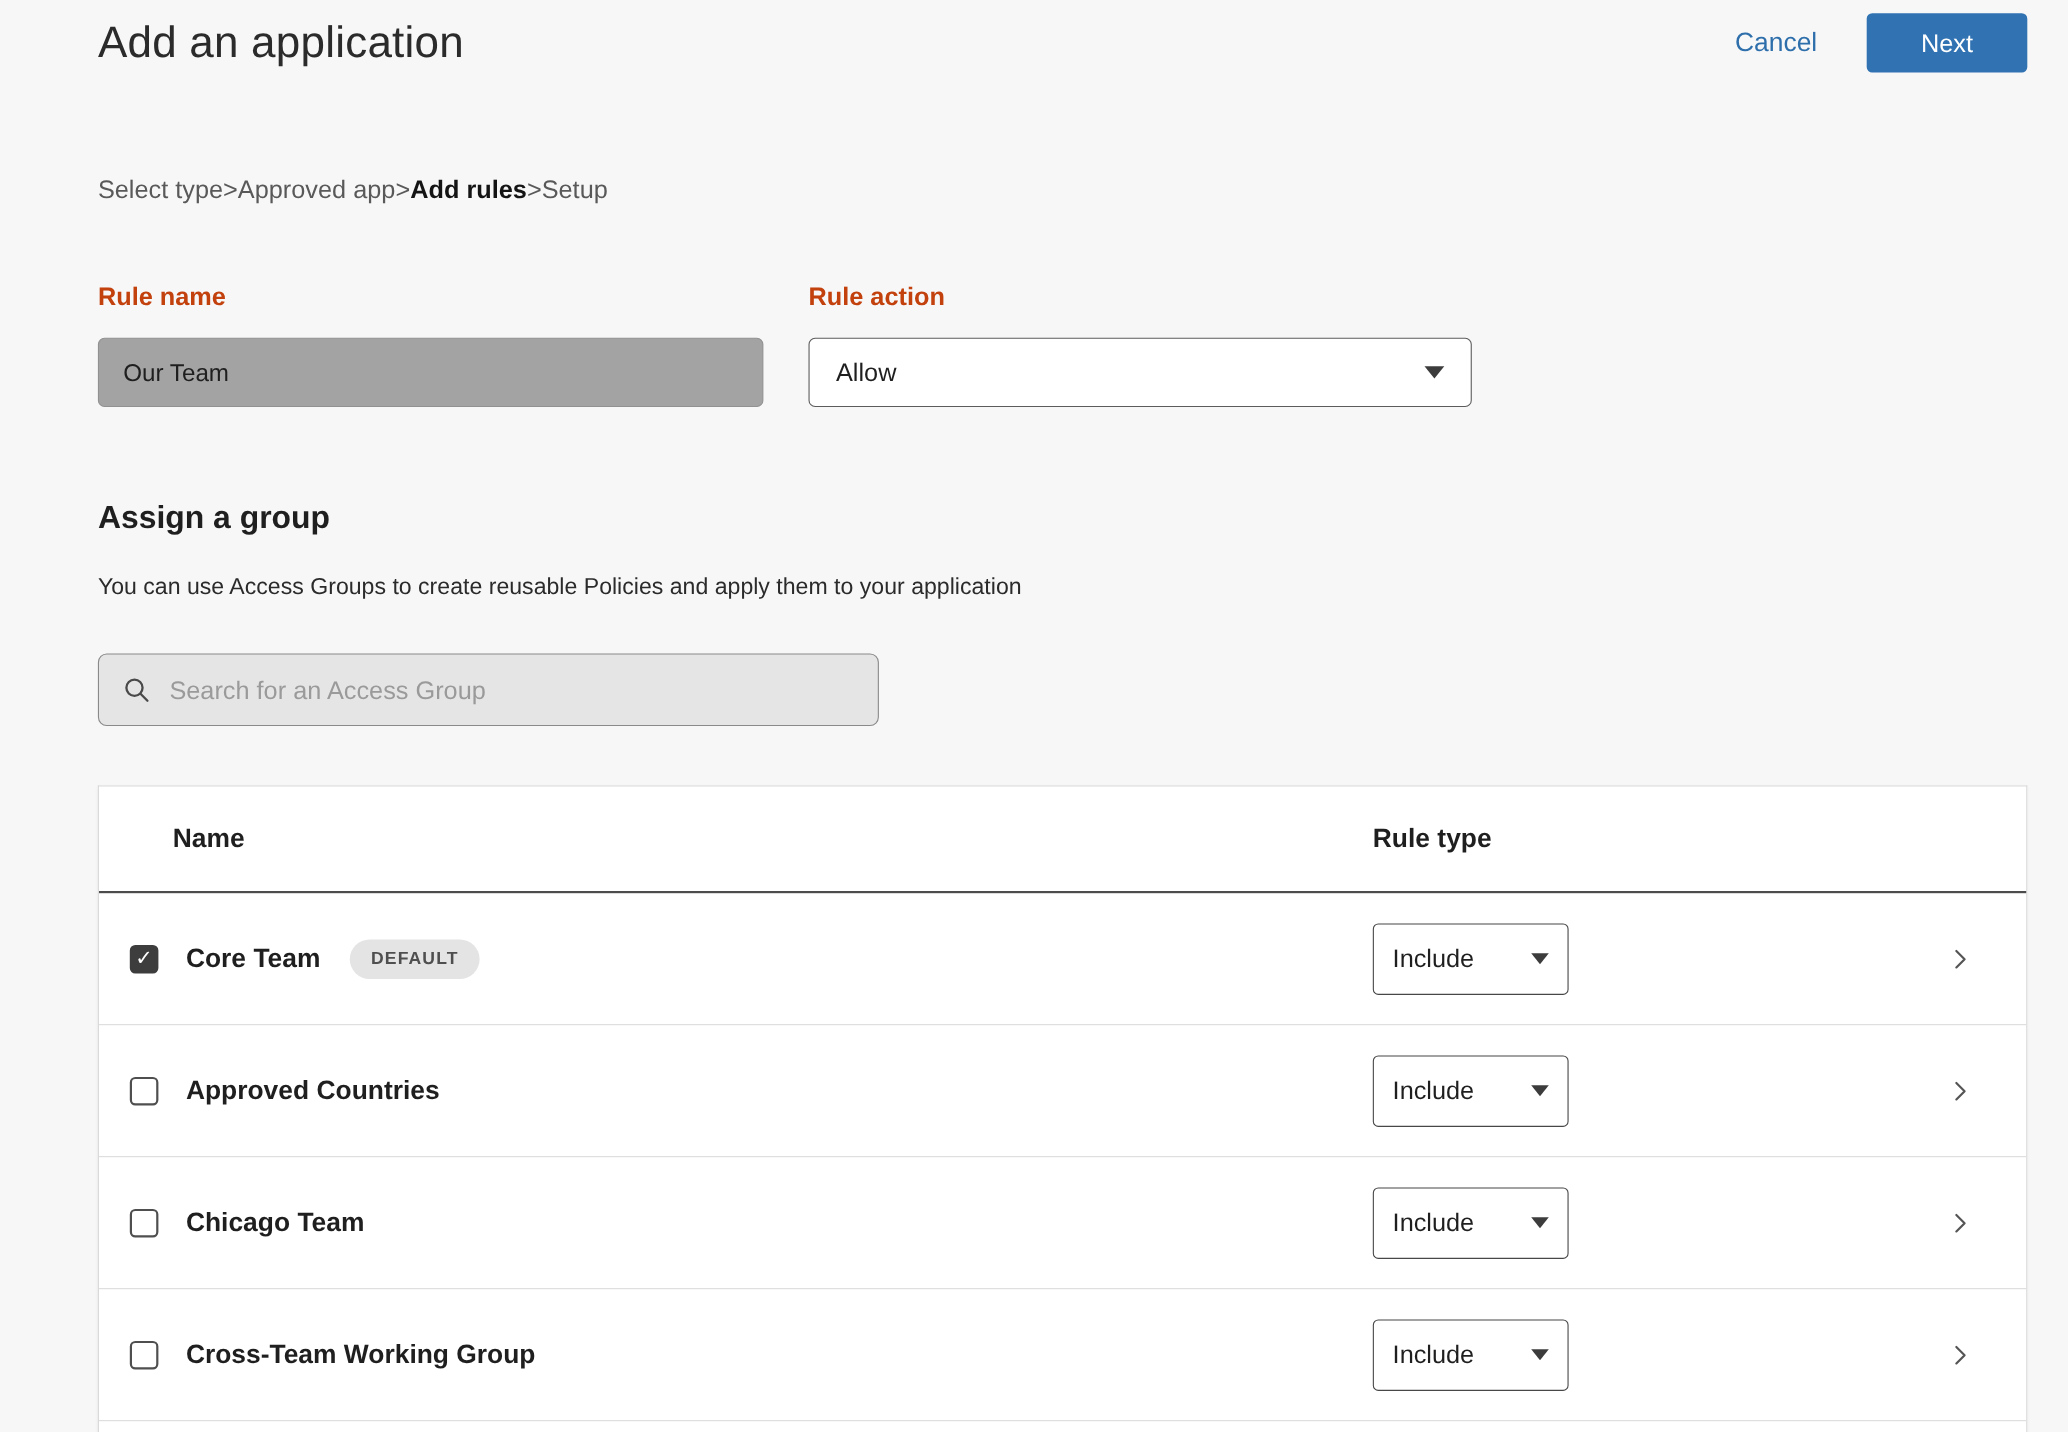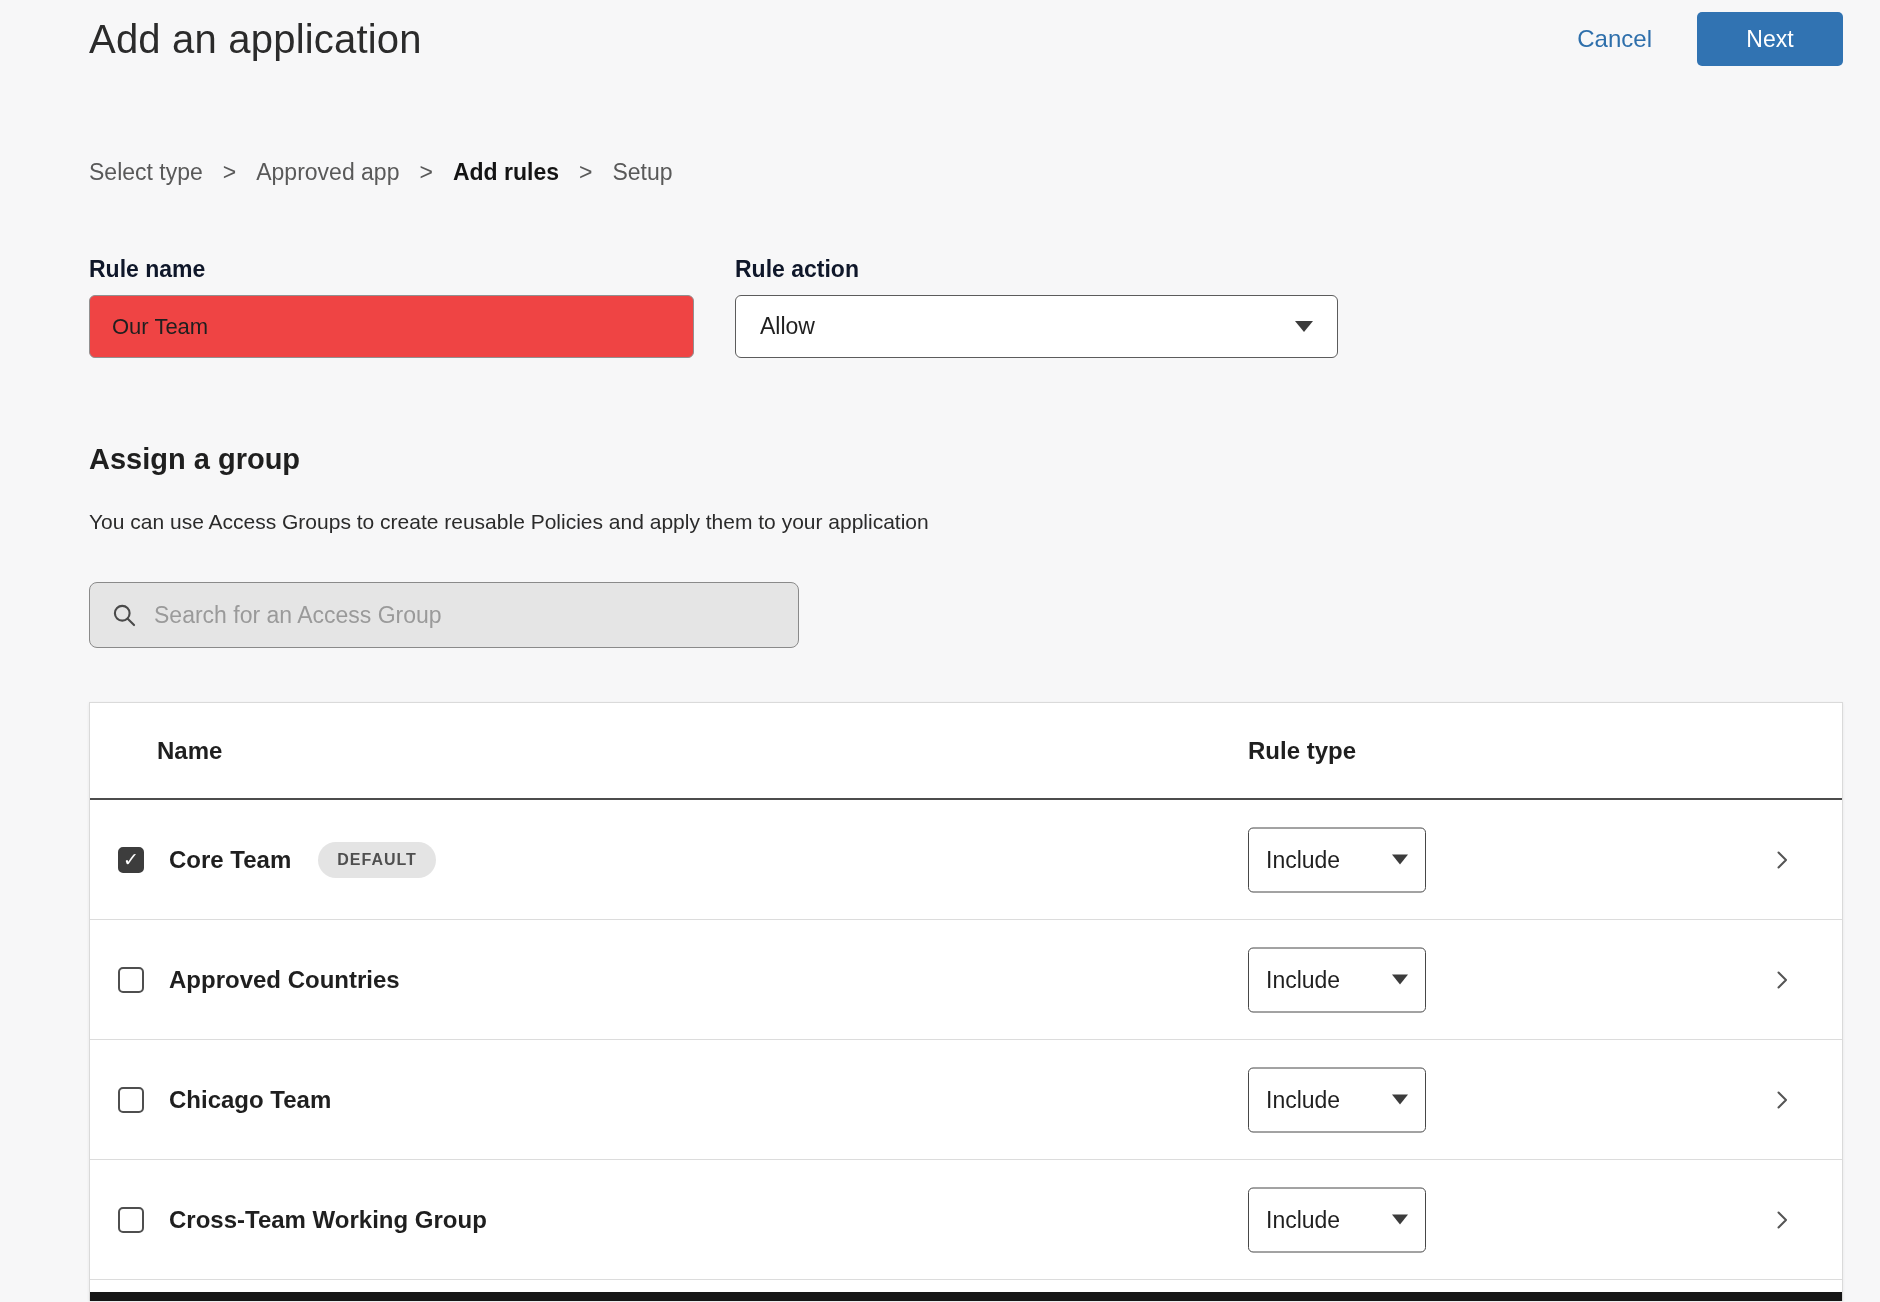--- a/index.html
+++ b/index.html
@@ -51,47 +51,46 @@
     cursor: pointer;
   }
 
   
   main { padding: 0 37px 0 89px; }
 
   .breadcrumb {
     margin-top: 93px;
     display: flex;
     align-items: center;
-    gap: 20px;
     font-size: 23px;
     color: #595959;
   }
   .bc-item { cursor: pointer; }
   .bc-item.active { color: #141414; font-weight: 700; }
   .bc-sep { color: #595959; }
 
   
   .form-row {
     display: flex;
     gap: 41px;
     margin-top: 70px;
   }
   .field { display: flex; flex-direction: column; }
   .field-label {
     font-size: 23px;
     font-weight: 700;
-    color: #0f172a;
-    margin-bottom: 12px;
+    color: #c2410c;
+    margin-bottom: 24px;
   }
   .text-input {
     width: 605px;
     height: 63px;
     border: 1px solid #919191;
     border-radius: 6px;
-    background: #ef4444;
+    background: #a3a3a3;
     font-size: 22px;
     font-family: inherit;
     color: #1f1f1f;
     padding: 0 22px;
     outline: none;
   }
   .select {
     width: 603px;
     height: 63px;
     border: 1px solid #5c5c5c;

